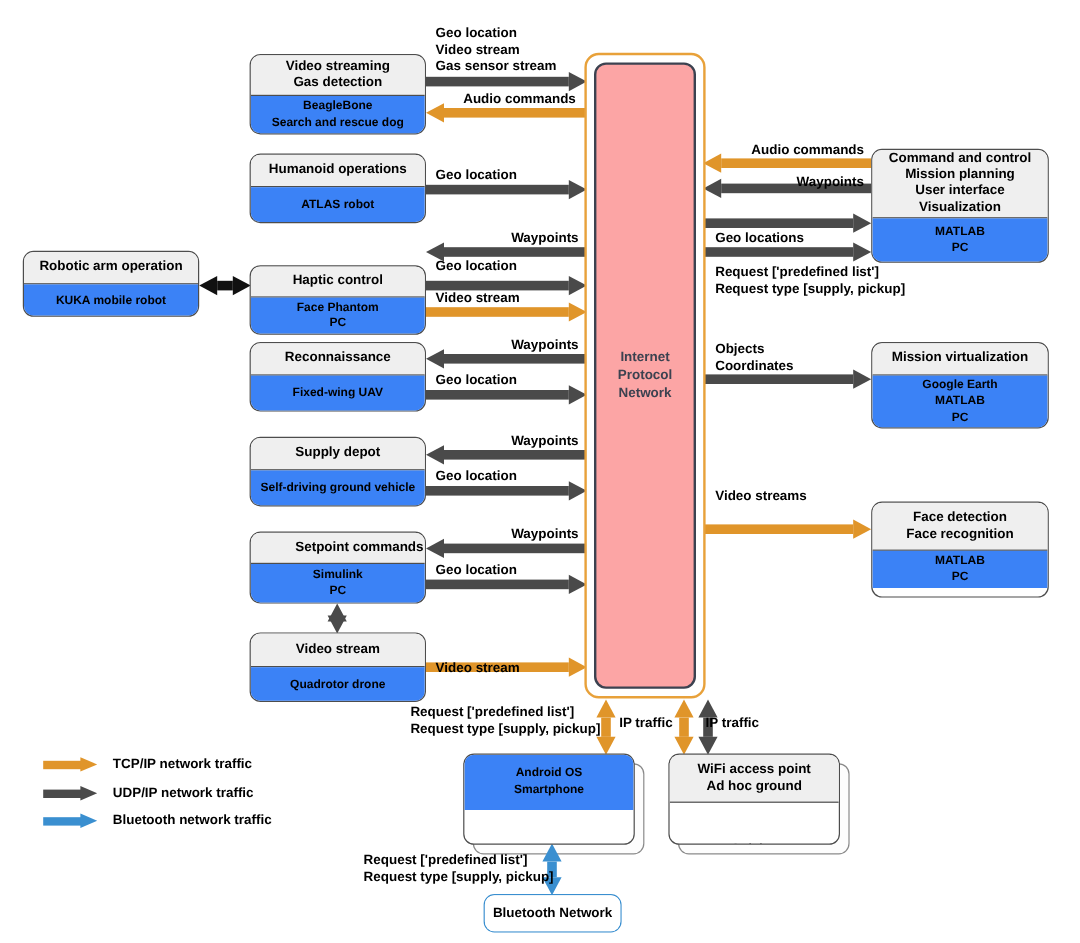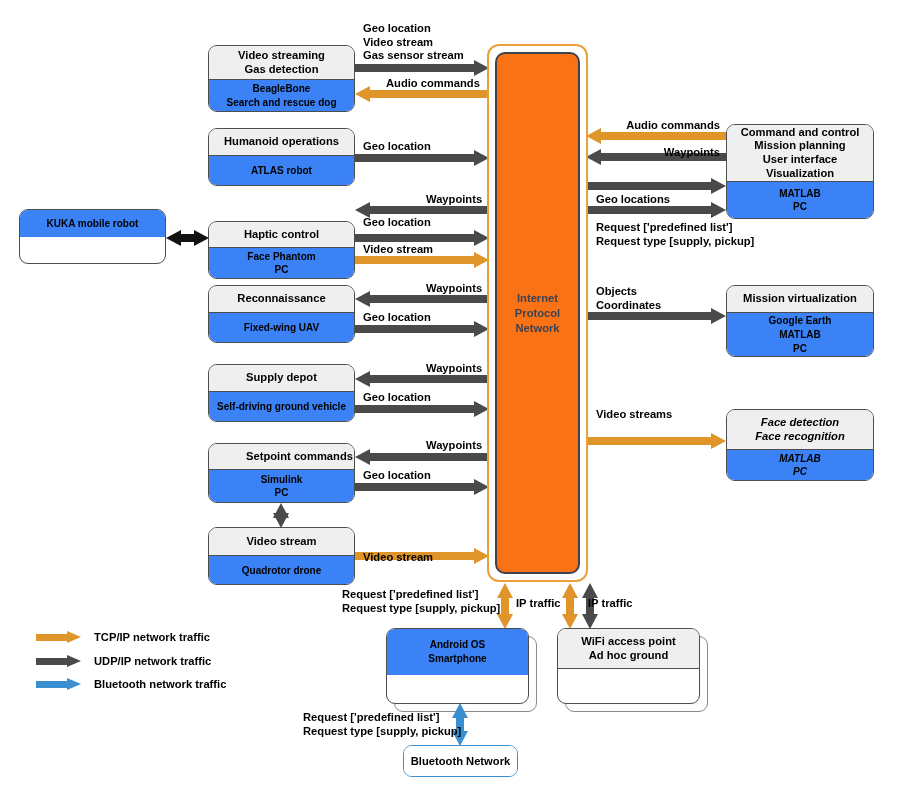--- a/index.html
+++ b/index.html
@@ -20,21 +20,21 @@
   .node .hdr span,.node .bdy span{display:block;white-space:nowrap;}
 
   
   .stack{position:absolute;box-sizing:border-box;border:1.4px solid #8a8a8a;
          border-radius:9px;background:#fdfdfd;z-index:4;}
 
   
   #ipnet-outer{position:absolute;box-sizing:border-box;border:2.6px solid #e8a13a;
         border-radius:12px;background:#ffffff;z-index:8;}
   #ipnet-inner{position:absolute;box-sizing:border-box;border:2.0px solid #3c4250;
-        border-radius:10px;background:#f97316;z-index:9;
+        border-radius:10px;background:#fca5a5;z-index:9;
         display:flex;align-items:center;justify-content:center;}
   #ipnet-inner .lbl{text-align:center;color:#3c4250;font-weight:bold;
         font-size:11.2px;line-height:15px;}
   #ipnet-inner .lbl span{display:block;}
 
   
   .arrow{position:absolute;z-index:5;}
   .arrow .bar{position:absolute;}
   .arrow .head{position:absolute;width:0;height:0;}
 
@@ -68,20 +68,23 @@
     </div>
     <div class="node" style="left: 208px; top: 128px; width: 147px; height: 58px;">
       <div class="hdr" style="height: 27px; background: rgb(239, 239, 239);">
         <span>Humanoid operations</span>
       </div>
       <div class="bdy" style="height: 29.6px;">
         <span>ATLAS robot</span>
       </div>
     </div>
     <div class="node" style="left: 19px; top: 209px; width: 147px; height: 55px;">
+      <div class="hdr" style="height: 27px; background: rgb(239, 239, 239);">
+        <span>Robotic arm operation</span>
+      </div>
       <div class="bdy" style="height: 26.6px;">
         <span>KUKA mobile robot</span>
       </div>
     </div>
     <div class="node" style="left: 208px; top: 221px; width: 147px; height: 58px;">
       <div class="hdr" style="height: 26px; background: rgb(239, 239, 239);">
         <span>Haptic control</span>
       </div>
       <div class="bdy" style="height: 30.6px;">
         <span>Face Phantom</span>
@@ -136,21 +139,21 @@
     <div class="node" style="left: 726px; top: 285px; width: 148px; height: 72px;">
       <div class="hdr" style="height: 27px; background: rgb(239, 239, 239);">
         <span>Mission virtualization</span>
       </div>
       <div class="bdy" style="height: 43.6px;">
         <span>Google Earth</span>
         <span>MATLAB</span>
         <span>PC</span>
       </div>
     </div>
-    <div class="node" style="left: 726px; top: 409px; width: 148px; height: 72px; font-style: italic;">
+    <div class="node" style="left: 726px; top: 418px; width: 148px; height: 80px;">
       <div class="hdr" style="height: 40px; background: rgb(239, 239, 239);">
         <span>Face detection</span>
         <span>Face recognition</span>
       </div>
       <div class="bdy" style="height: 30.6px;">
         <span>MATLAB</span>
         <span>PC</span>
       </div>
     </div>
     <div class="node" style="left: 386px; top: 628px; width: 143px; height: 76px;">

